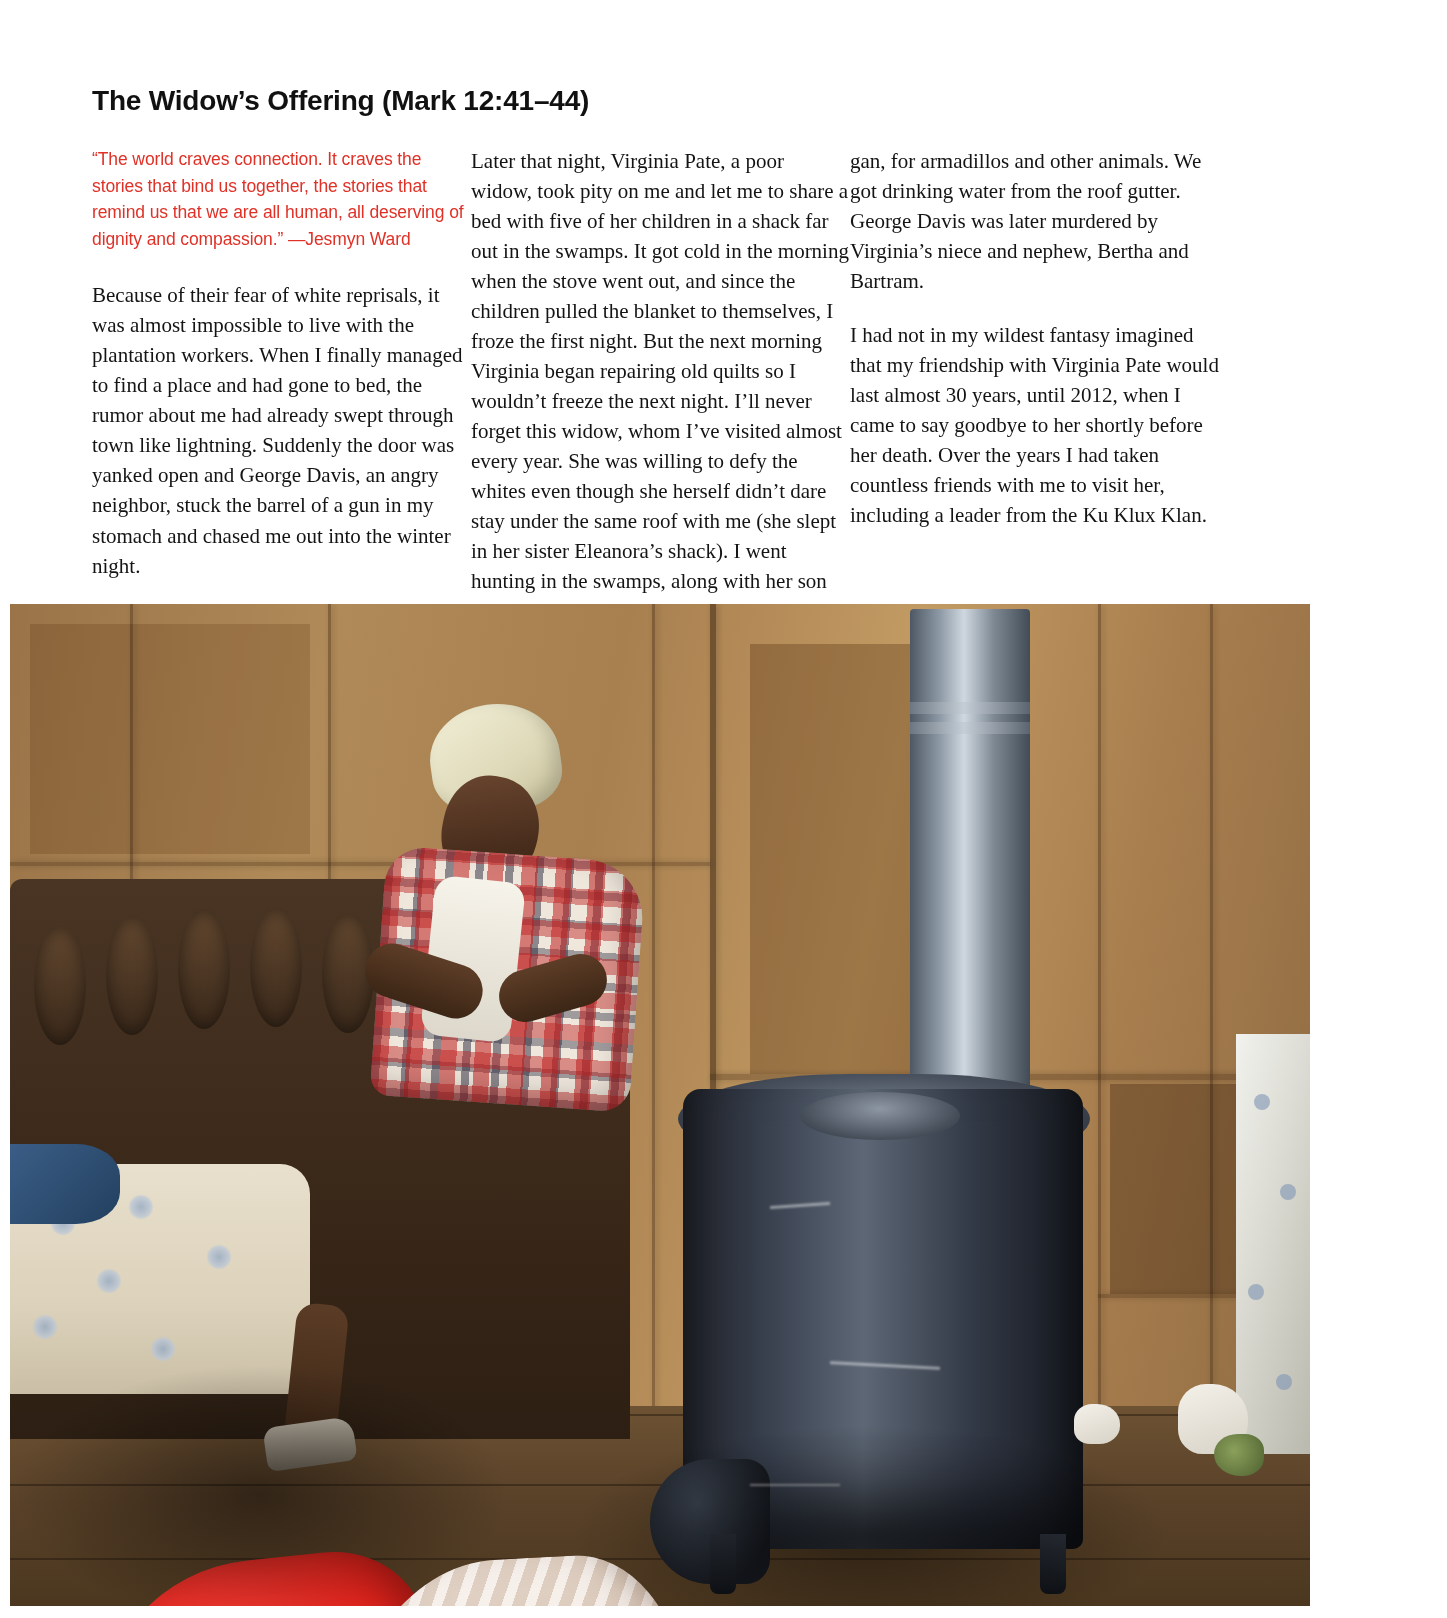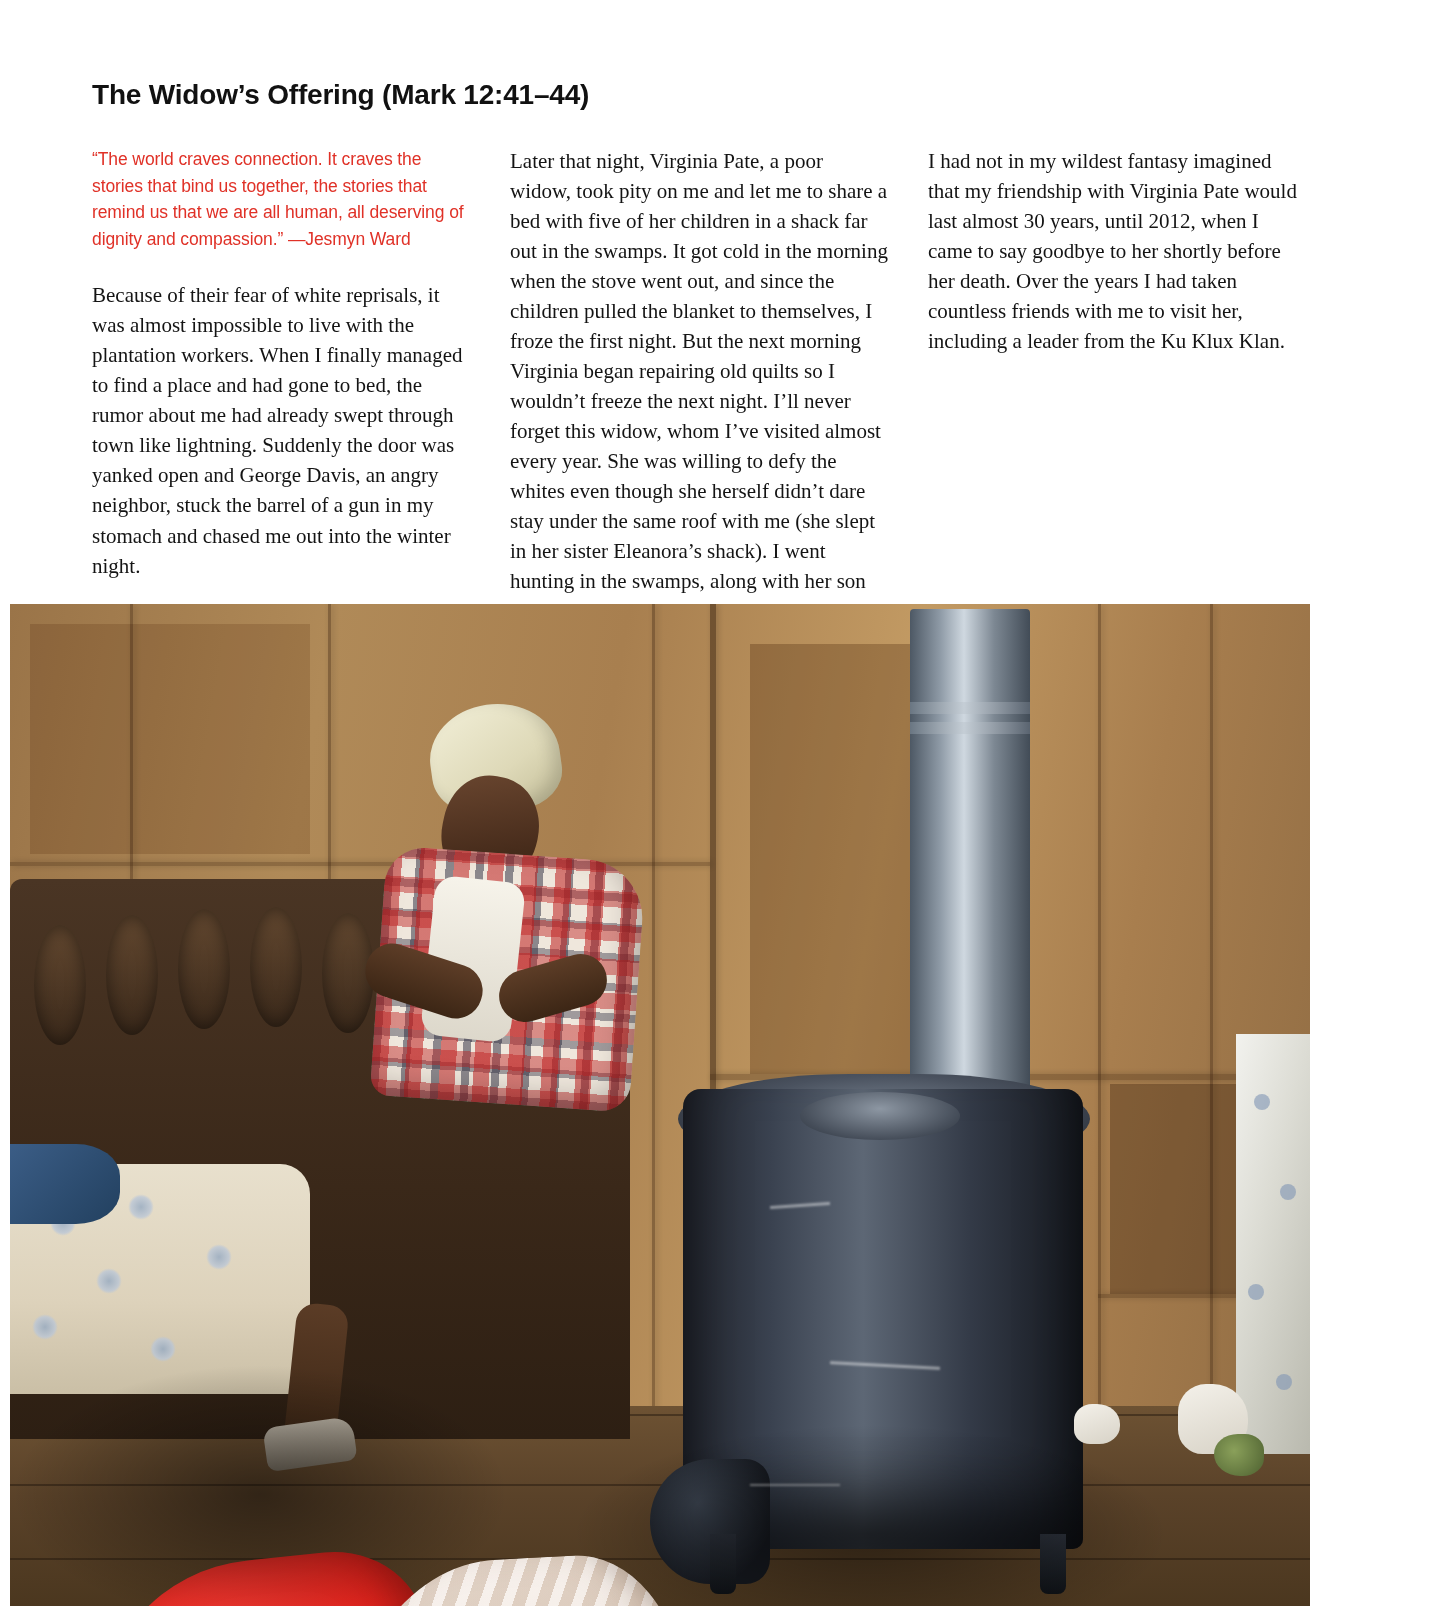--- a/index.html
+++ b/index.html
@@ -19,36 +19,35 @@
   .page {
     position: absolute;
     left: 0; top: 0;
     width: 1447px;
     height: 1618px;
   }
 
   .title {
     position: absolute;
     left: 92px;
-    top: 60px;
+    top: 66px;
     width: 1210px;
     font-family: "Liberation Sans", sans-serif;
     font-weight: bold;
     font-size: 28px;
     letter-spacing: -0.2px;
     color: #111111;
   }
 
   .columns {
     position: absolute;
     left: 92px;
     top: 146px;
     width: 1216px;
     display: flex;
-    gap: 39px;
   }
   .col {
     width: 379px;
   }
 
   .pullquote {
     font-family: "Liberation Sans", sans-serif;
     font-size: 17.5px;
     line-height: 1.52;
     color: #e03127;
@@ -349,20 +348,21 @@
     <div class="col">
       <p class="pullquote">“The world craves connection. It craves the stories that bind us together, the stories that remind us that we are all human, all deserving of dignity and compassion.” —Jesmyn Ward</p>
       <p class="body-p">Because of their fear of white reprisals, it was almost impossible to live with the plantation workers. When I finally managed to find a place and had gone to bed, the rumor about me had already swept through town like lightning. Suddenly the door was yanked open and George Davis, an angry neighbor, stuck the barrel of a gun in my stomach and chased me out into the winter night.</p>
     </div>
 
     <div class="col">
       <p class="body-p">Later that night, Virginia Pate, a poor widow, took pity on me and let me to share a bed with five of her children in a shack far out in the swamps. It got cold in the morning when the stove went out, and since the children pulled the blanket to themselves, I froze the first night. But the next morning Virginia began repairing old quilts so I wouldn’t freeze the next night. I’ll never forget this widow, whom I’ve visited almost every year. She was willing to defy the whites even though she herself didn’t dare stay under the same roof with me (she slept in her sister Eleanora’s shack). I went hunting in the swamps, along with her son Mor-</p>
     </div>
 
     <div class="col">
+      <p class="body-p">gan, for armadillos and other animals. We got drinking water from the roof gutter. George Davis was later murdered by Virginia’s niece and nephew, Bertha and Bartram.</p>
       <p class="body-p">I had not in my wildest fantasy imagined that my friendship with Virginia Pate would last almost 30 years, until 2012, when I came to say goodbye to her shortly before her death. Over the years I had taken countless friends with me to visit her, including a leader from the Ku Klux Klan.</p>
     </div>
 
   </div>
 
   <figure class="photo-wrap" style="margin:0;">
     <div class="photo">
 
       <div class="seam" style="left:120px;"></div>
       <div class="seam" style="left:318px;"></div>

